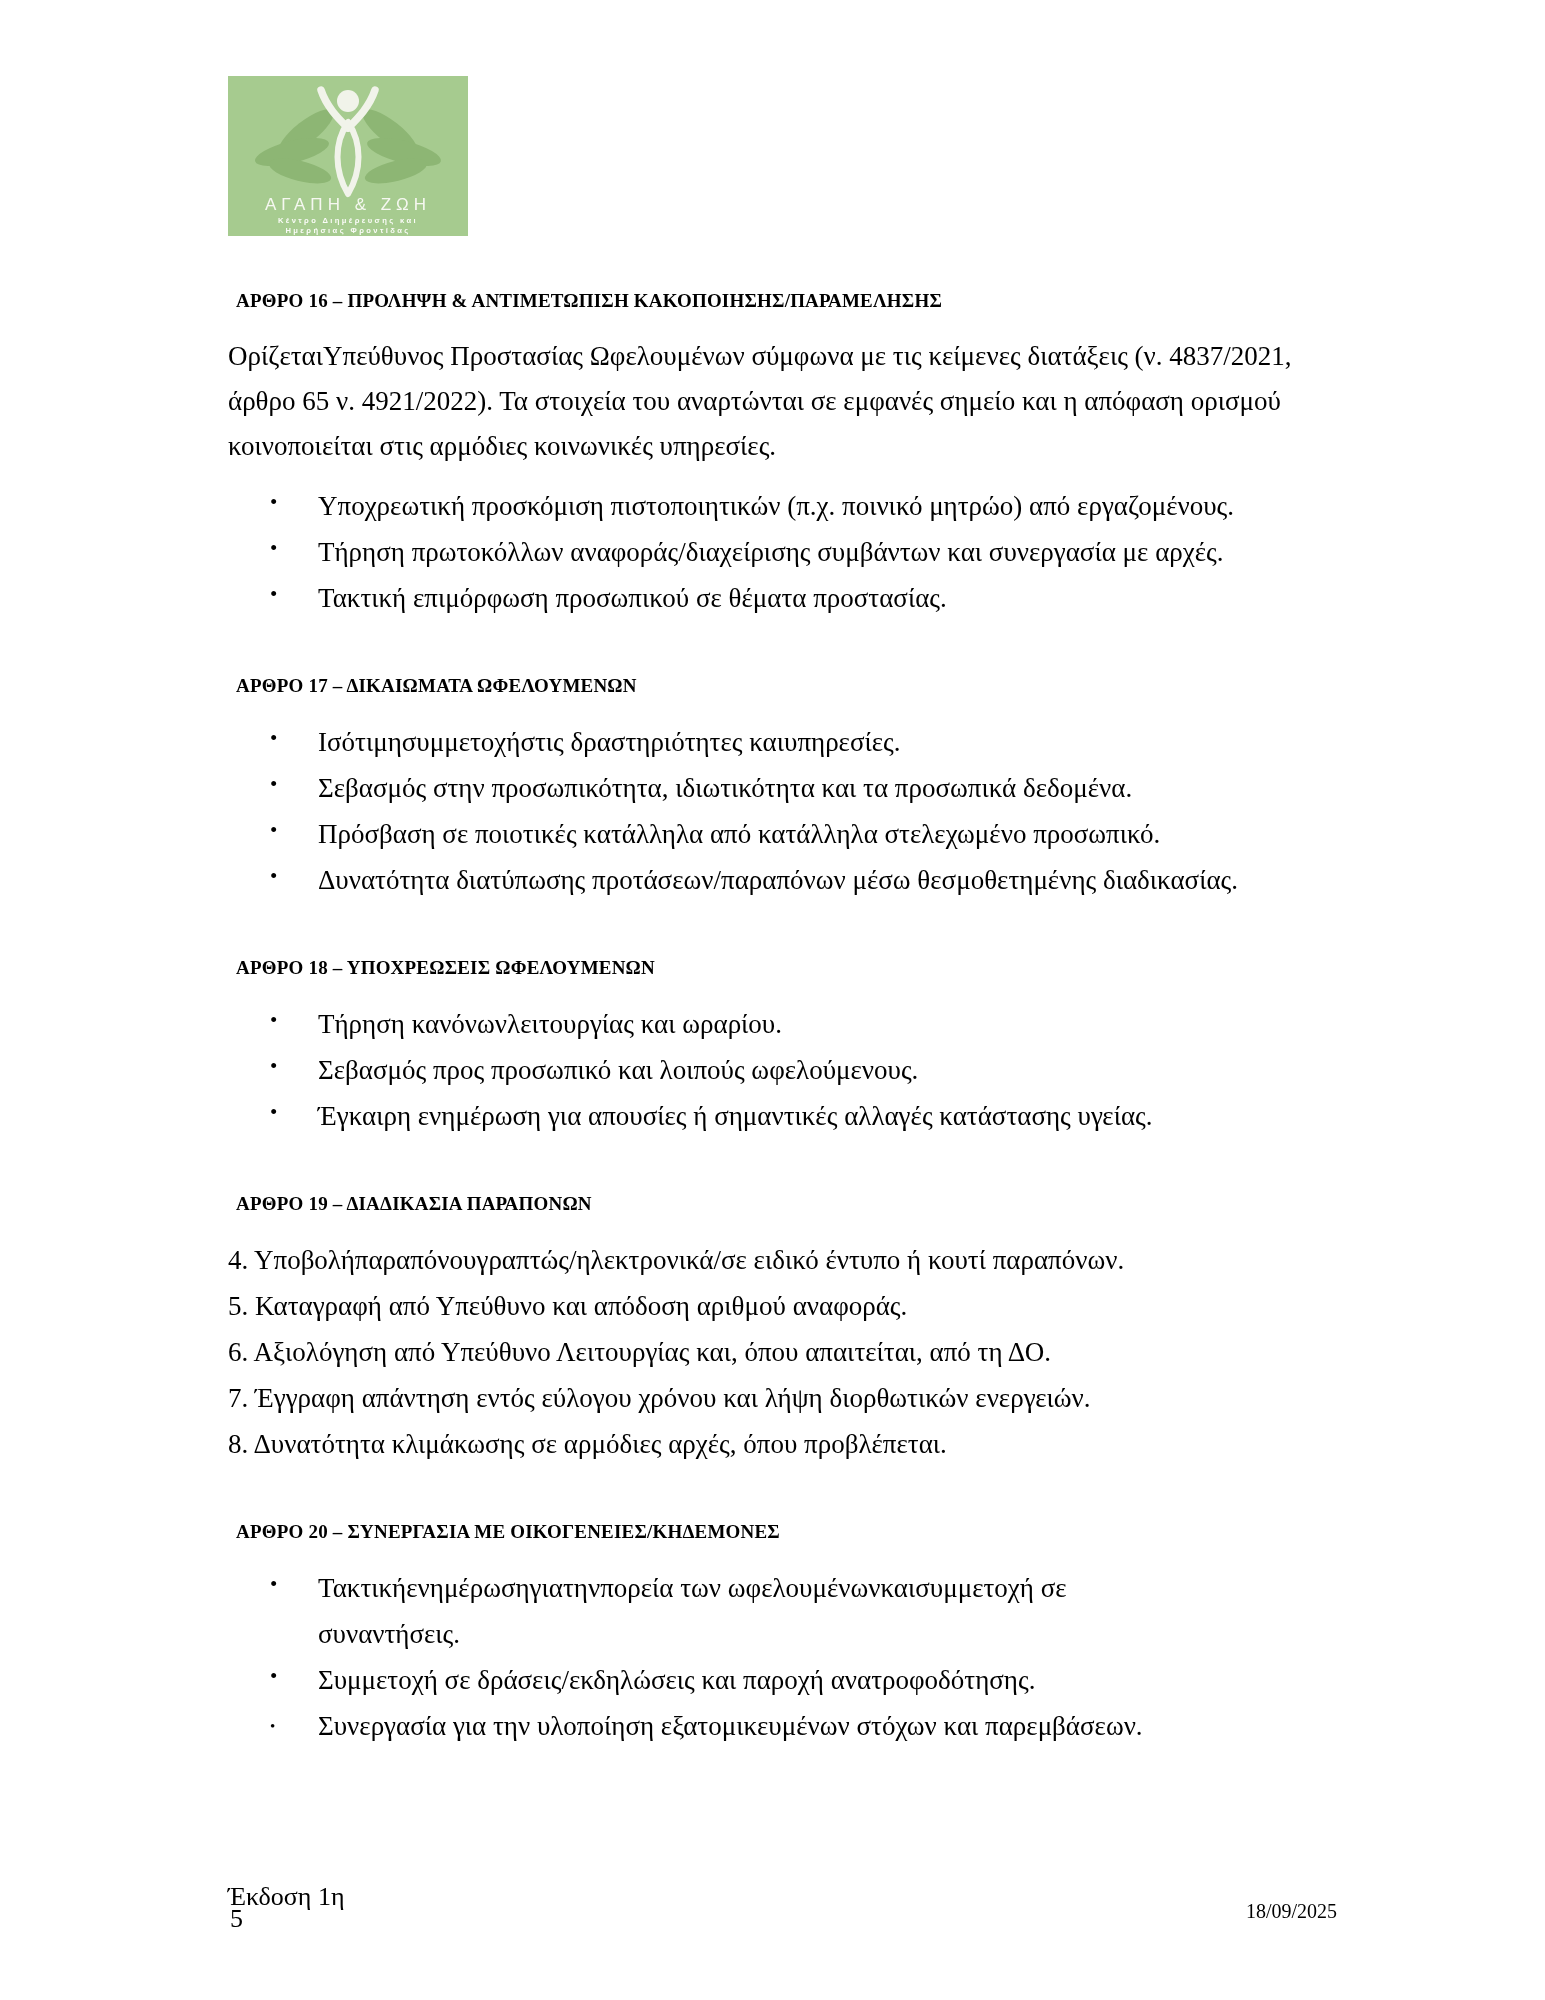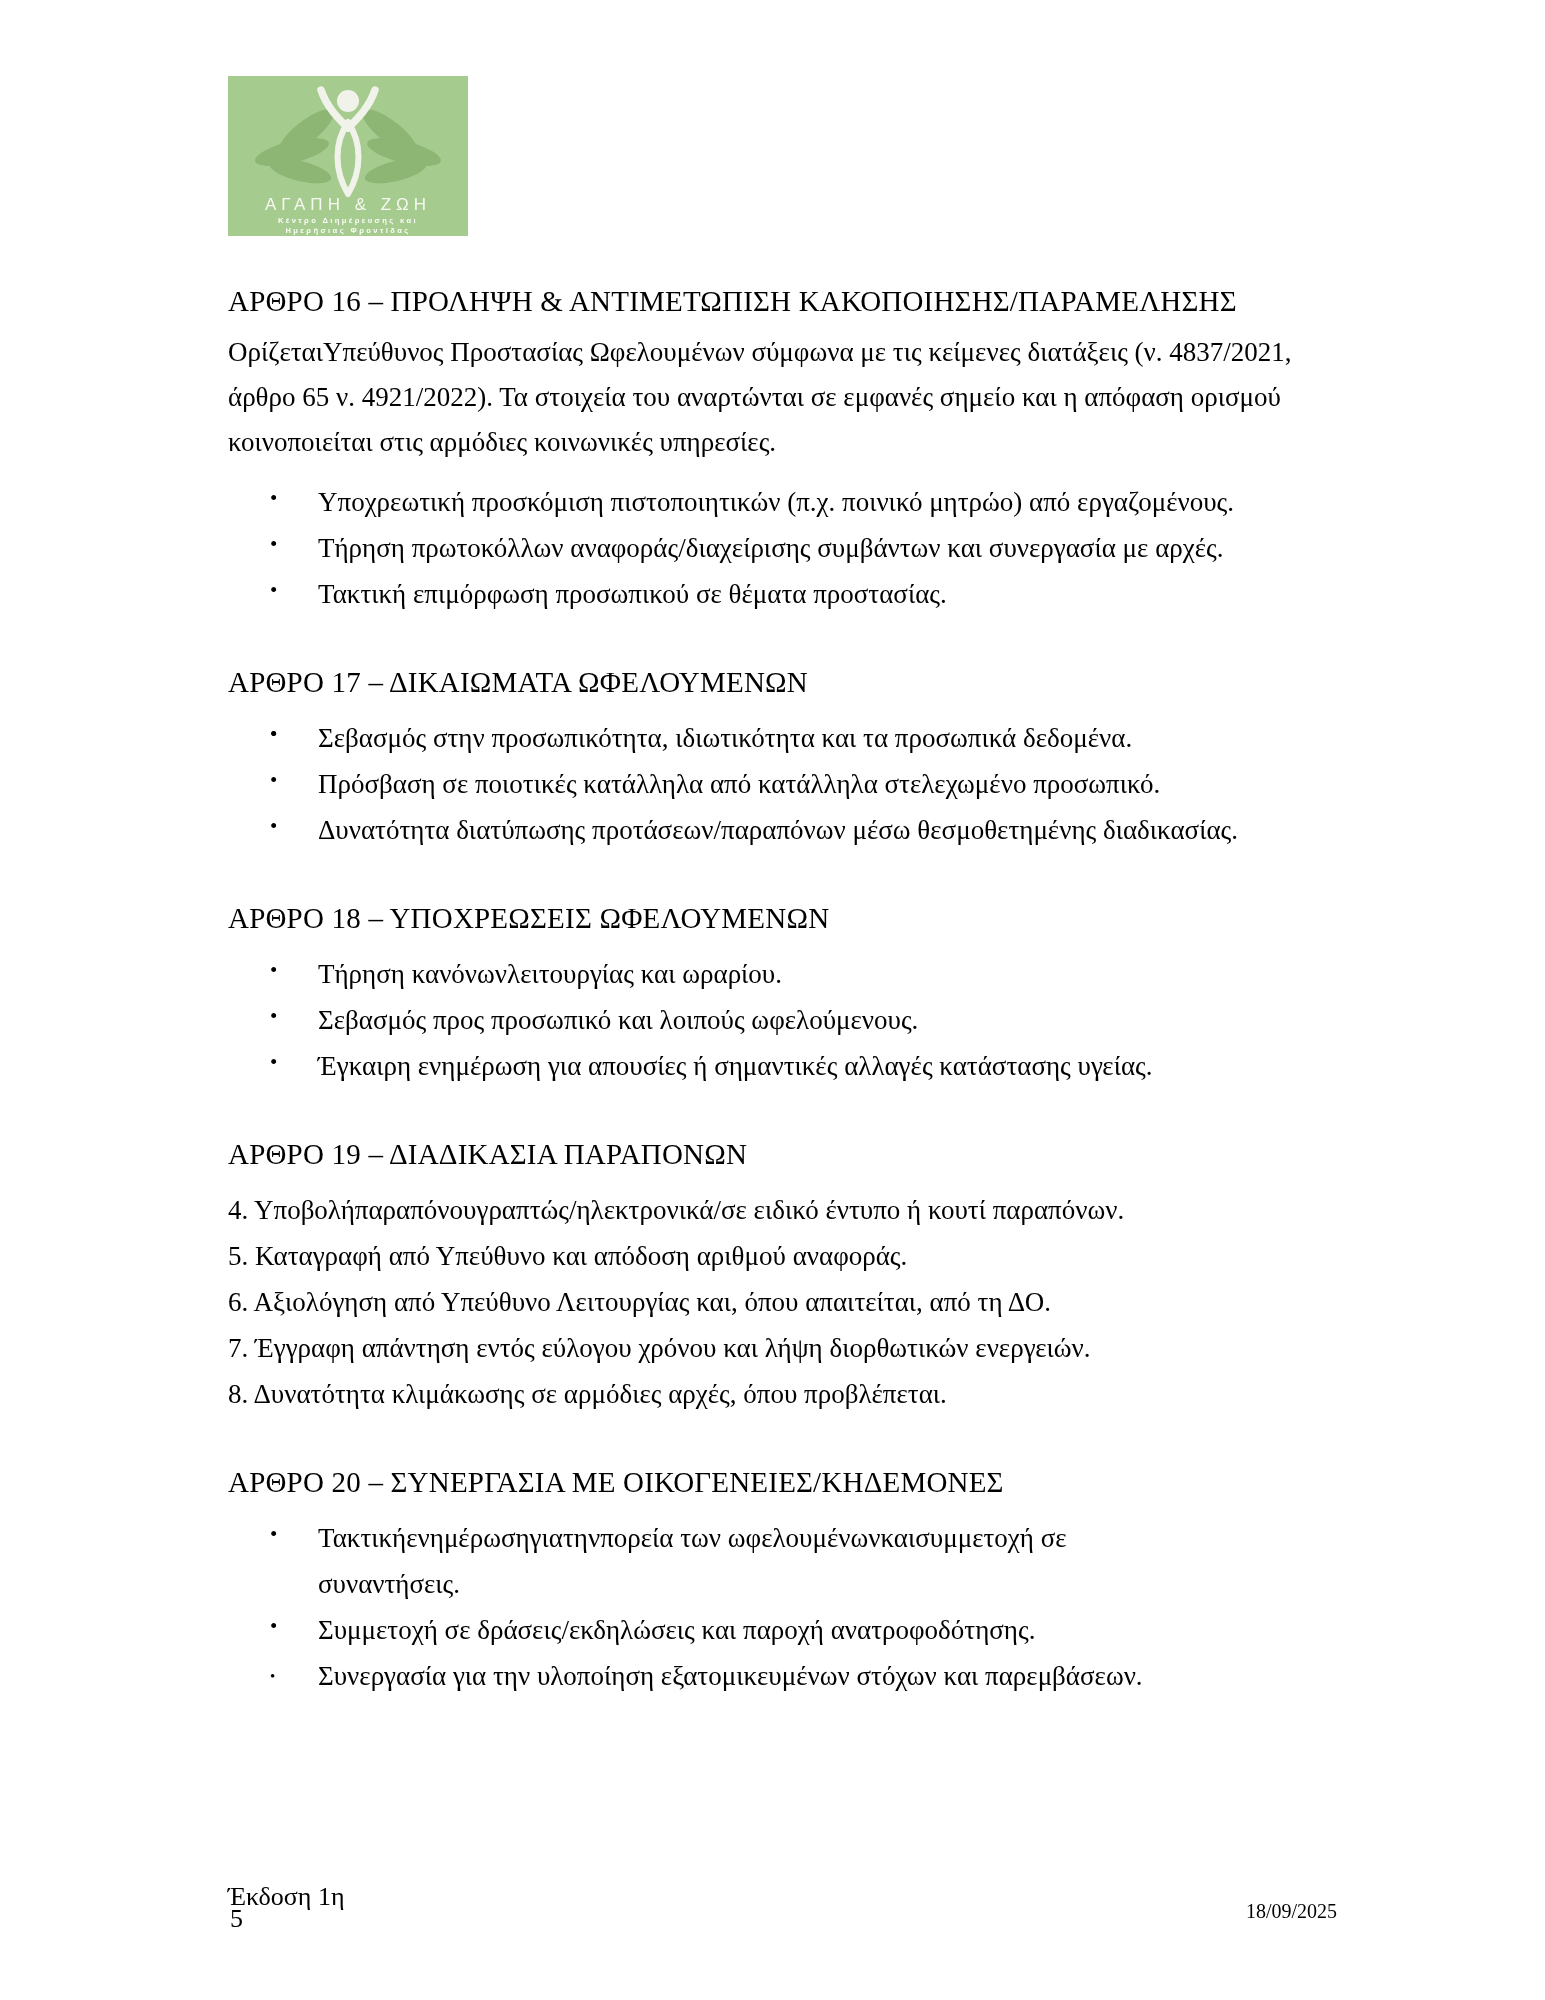--- a/index.html
+++ b/index.html
@@ -17,24 +17,24 @@
     left:228px;top:0;
     width:1092px;
   }
   .logo{
     margin-top:76px;
     width:240px;height:160px;
     display:block;
   }
   .logo svg{display:block;width:100%;height:100%;}
   h2.article-heading{
-    font-size:29px;
-    font-weight:normal;
+    font-size:19px;
+    font-weight:bold;
     line-height:50px;
-    margin:0;
+    margin:8px;
     margin-top:40px;
     letter-spacing:0.2px;
   }
   h2.first-heading{margin-top:40px;}
   h2.wrap-tight{max-width:1010px;}
   p.body-par{
     font-size:27px;
     line-height:45px;
     margin:0;
     margin-top:4px;
@@ -123,21 +123,21 @@
       <ul class="bullet-list gap-list">
         <li><span class="bullet">•</span><span class="bullet-text">Υποχρεωτική προσκόμιση πιστοποιητικών (π.χ. ποινικό μητρώο) από εργαζομένους.</span></li>
         <li><span class="bullet">•</span><span class="bullet-text">Τήρηση πρωτοκόλλων αναφοράς/διαχείρισης συμβάντων και συνεργασία με αρχές.</span></li>
         <li><span class="bullet">•</span><span class="bullet-text">Τακτική επιμόρφωση προσωπικού σε θέματα προστασίας.</span></li>
       </ul>
     </section>
 
     <section>
       <h2 class="article-heading">ΑΡΘΡΟ 17 – ΔΙΚΑΙΩΜΑΤΑ ΩΦΕΛΟΥΜΕΝΩΝ</h2>
       <ul class="bullet-list">
-        <li><span class="bullet">•</span></li>
+        <li><span class="bullet">•</span><span class="bullet-text">Ισότιμησυμμετοχήστις δραστηριότητες καιυπηρεσίες.</span></li>
         <li><span class="bullet">•</span><span class="bullet-text">Σεβασμός στην προσωπικότητα, ιδιωτικότητα και τα προσωπικά δεδομένα.</span></li>
         <li><span class="bullet">•</span><span class="bullet-text">Πρόσβαση σε ποιοτικές κατάλληλα από κατάλληλα στελεχωμένο προσωπικό.</span></li>
         <li><span class="bullet">•</span><span class="bullet-text">Δυνατότητα διατύπωσης προτάσεων/παραπόνων μέσω θεσμοθετημένης διαδικασίας.</span></li>
       </ul>
     </section>
 
     <section>
       <h2 class="article-heading">ΑΡΘΡΟ 18 – ΥΠΟΧΡΕΩΣΕΙΣ ΩΦΕΛΟΥΜΕΝΩΝ</h2>
       <ul class="bullet-list">
         <li><span class="bullet">•</span><span class="bullet-text">Τήρηση κανόνωνλειτουργίας και ωραρίου.</span></li>

